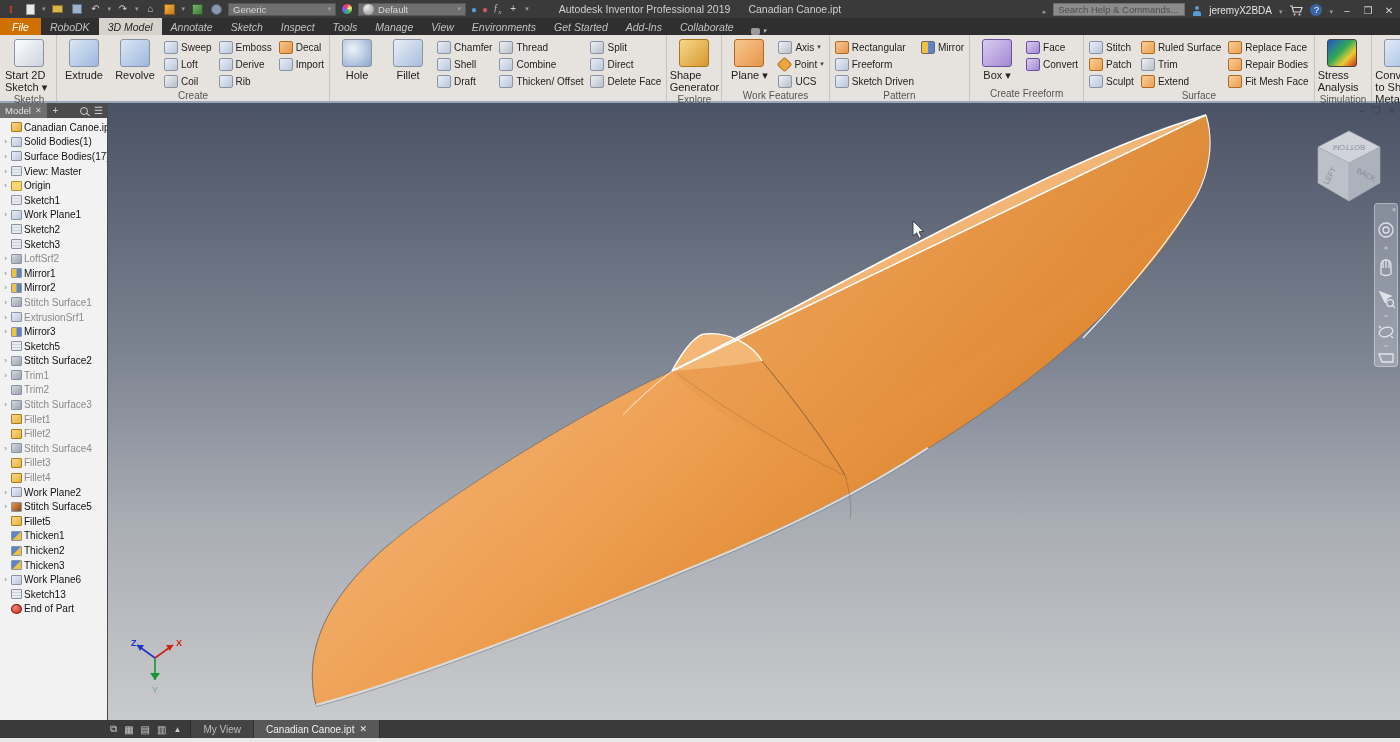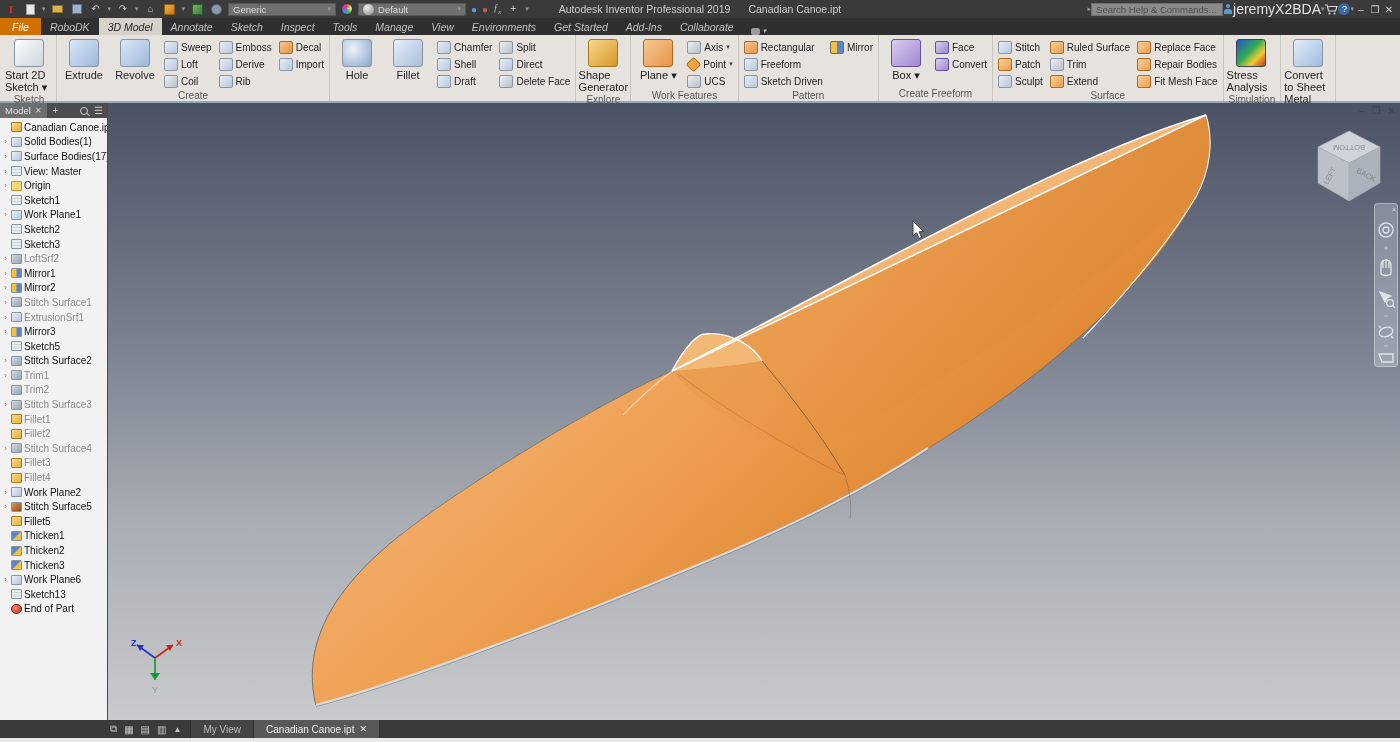--- a/index.html
+++ b/index.html
@@ -23,21 +23,21 @@
   .tb-select { width:108px; height:13px; background:#6f6f6f; border:1px solid #565656; color:#d8d8d8;
     font-size:9.5px; display:flex; align-items:center; padding:0 4px; justify-content:space-between; }
   .tb-colorwheel { width:12px; height:12px; border-radius:50%;
     background:conic-gradient(#e44,#ee8,#4b4,#48d,#a4d,#e44); border:1px solid #333; }
   .tb-sphere { width:11px; height:11px; border-radius:50%; background:radial-gradient(circle at 35% 30%,#eee,#888); }
   .tb-drop-blue { color:#5b9bd5; font-size:10px; }
   .tb-drop-red { color:#c65b5b; font-size:10px; }
   .tb-fx { font-style:italic; font-size:10px; color:#bdbdbd; font-family:"Liberation Serif",serif; }
   .title-text { position:absolute; left:0; right:0; text-align:center; color:#cfcfcf; font-size:10.5px; pointer-events:none; }
   .title-text b { font-weight:normal; margin-left:18px; }
-  .tb-right { margin-left:auto; display:flex; align-items:center; z-index:2; }
+  .tb-right { margin-left:auto; display:flex; align-items:flex-end; gap:7px; z-index:2; }
   .searchbox { width:132px; height:13px; background:#8b8b8b; color:#4e4e4e; font-size:9.5px;
     border:1px solid #6e6e6e; display:flex; align-items:center; padding:0 4px; }
   .person-icon { width:10px; height:10px; position:relative; }
   .person-icon::before { content:""; position:absolute; top:0; left:3px; width:4px; height:4px; border-radius:50%; background:#5b9bd5; }
   .person-icon::after { content:""; position:absolute; bottom:0; left:1px; width:8px; height:5px; border-radius:3px 3px 0 0; background:#5b9bd5; }
   .win-btn { color:#d0d0d0; font-size:10px; width:14px; text-align:center; }
 
   
   .tabrow { height:17px; background:#2f2f2f; display:flex; align-items:flex-end; flex:0 0 17px;font-style:italic; }
   .rtab { padding:2px 9px 2px; font-size:10.5px; color:#c2c2c2; height:17px; display:flex; align-items:center; }
@@ -173,21 +173,21 @@
     <span class="tb-dd">▾</span>
 
     <div class="title-text">
       <span>Autodesk Inventor Professional 2019</span><b>Canadian Canoe.ipt</b>
     </div>
 
     <div class="tb-right">
       <span class="tb-dd">▸</span>
       <div class="searchbox">Search Help &amp; Commands...</div>
       <span class="person-icon"></span>
-      <span style="color:#e3e3e3;font-size:14px;">jeremyX2BDA</span>
+      <span style="color:#e3e3e3;font-size:10px;">jeremyX2BDA</span>
       <span class="tb-dd">▾</span>
       <svg width="14" height="11">
           <path d="M1 1h2l1.5 6h7l1.5-4.5H4.2" fill="none" stroke="#d8d8d8" stroke-width="1.2"></path>
           <circle cx="5.5" cy="9.5" r="1" fill="#d8d8d8"></circle>
           <circle cx="10.5" cy="9.5" r="1" fill="#d8d8d8"></circle>
         </svg>
       <span style="width:12px;height:12px;border-radius:50%;background:#3a66a8;color:#fff;font-size:9px;display:inline-flex;align-items:center;justify-content:center;">?</span>
       <span class="tb-dd">▾</span>
       <span class="win-btn">–</span>
       <span class="win-btn">❐</span>
@@ -292,20 +292,34 @@
               <span class="ric chamfer"></span>
               <span>Chamfer</span>
             </div>
             <div class="btn-small">
               <span class="ric shell"></span>
               <span>Shell</span>
             </div>
             <div class="btn-small">
               <span class="ric draft"></span>
               <span>Draft</span>
+            </div>
+          </div>
+          <div class="scol">
+            <div class="btn-small">
+              <span class="ric thread"></span>
+              <span>Thread</span>
+            </div>
+            <div class="btn-small">
+              <span class="ric combine"></span>
+              <span>Combine</span>
+            </div>
+            <div class="btn-small">
+              <span class="ric thicken"></span>
+              <span>Thicken/ Offset</span>
             </div>
           </div>
           <div class="scol">
             <div class="btn-small">
               <span class="ric split"></span>
               <span>Split</span>
             </div>
             <div class="btn-small">
               <span class="ric direct"></span>
               <span>Direct</span>

